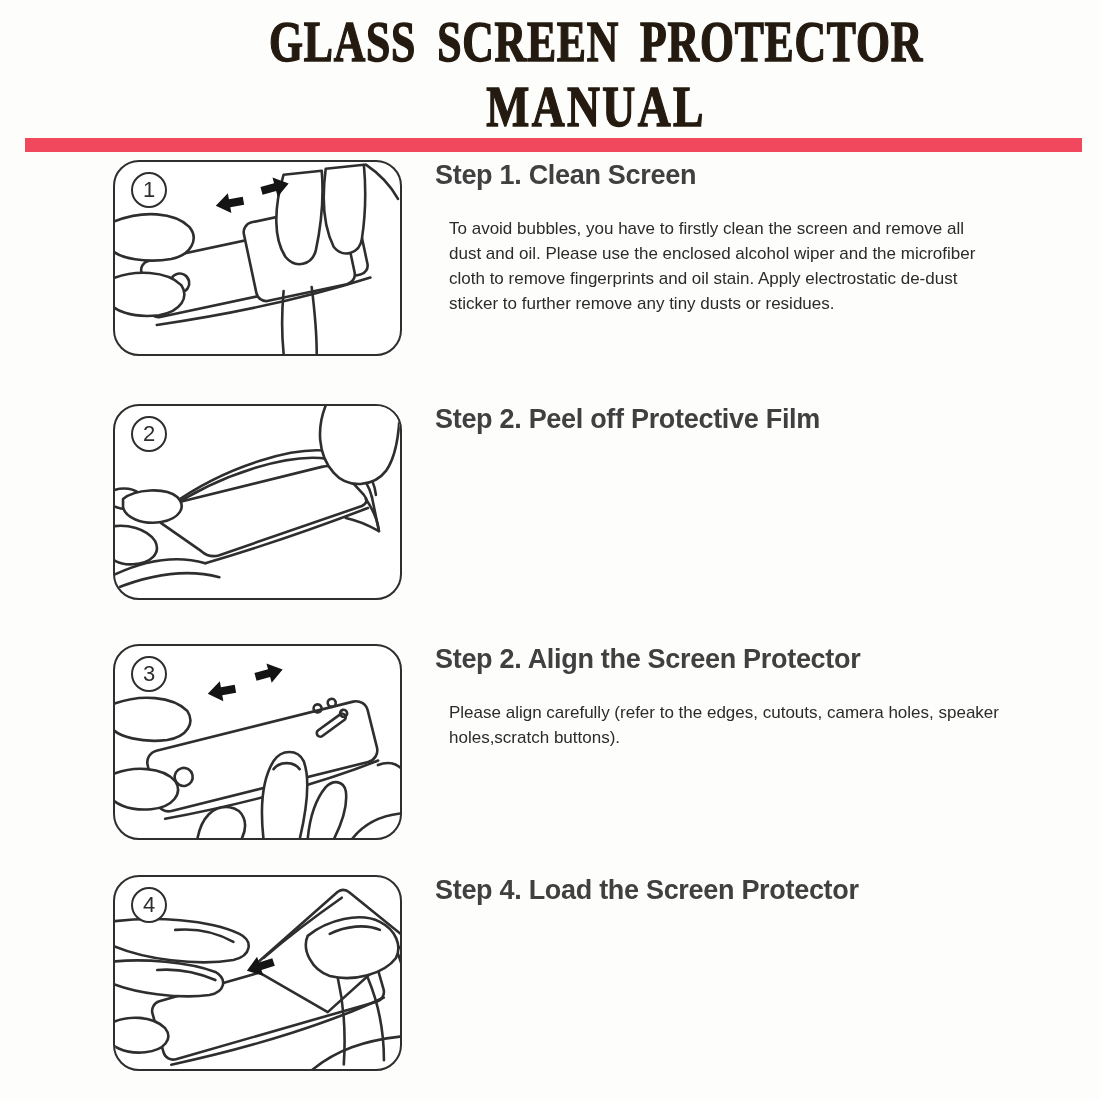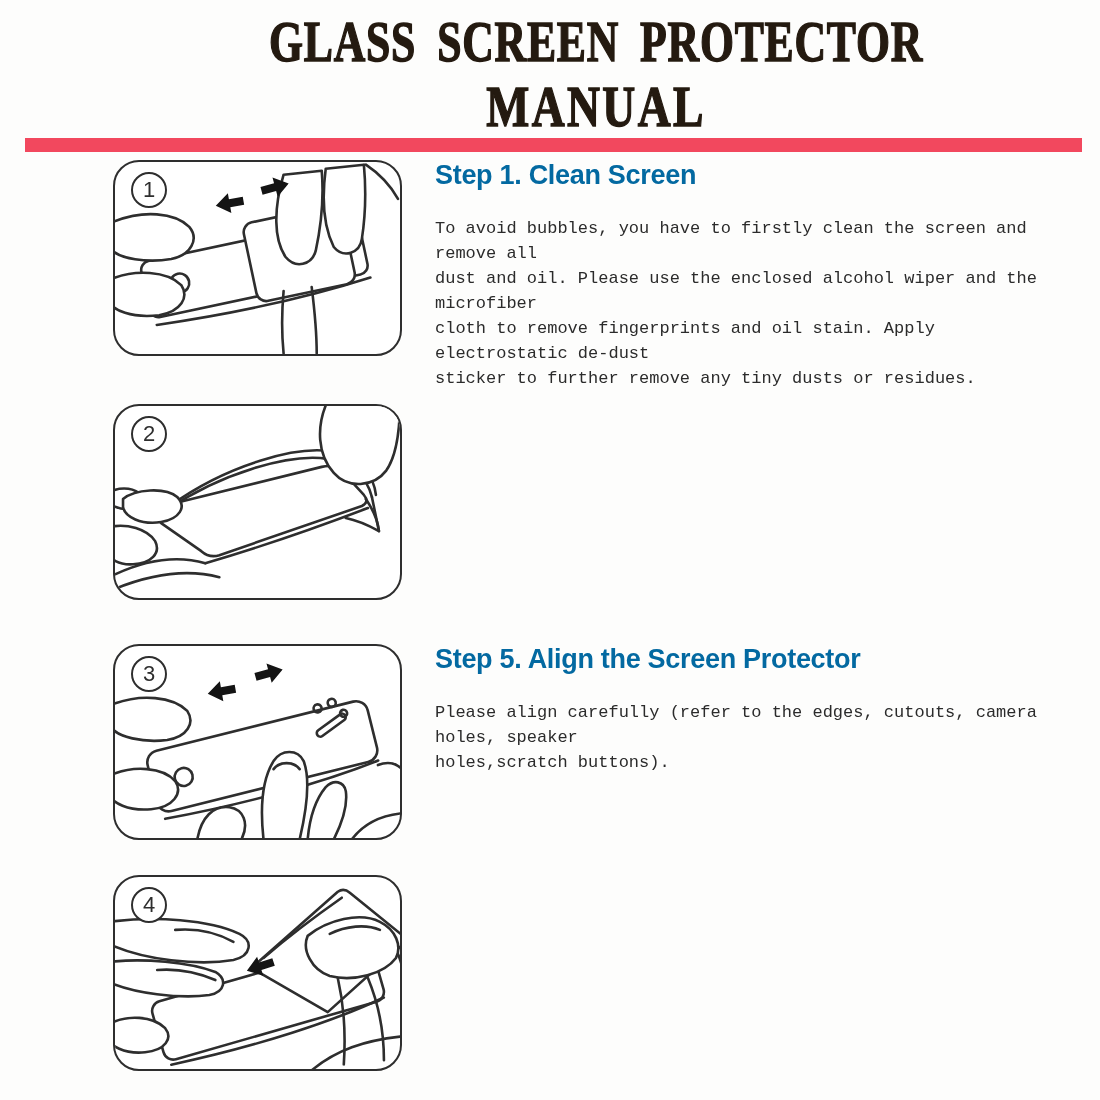--- a/index.html
+++ b/index.html
@@ -26,24 +26,24 @@
   .illus svg{position:absolute;left:0;top:0;width:100%;height:100%;}
   .badge{
     position:absolute;left:16px;top:10px;width:36px;height:36px;box-sizing:border-box;
     border:2.2px solid #2e2e2e;border-radius:50%;background:#fff;z-index:2;
     display:flex;align-items:center;justify-content:center;
     font-size:22px;font-weight:400;color:#2e2e2e;font-family:"Liberation Sans",sans-serif;
   }
   .step-text{width:640px;padding-top:0;}
   .step-heading{
     margin:0;font-family:"Liberation Sans",sans-serif;font-weight:700;
-    font-size:27px;line-height:30px;letter-spacing:-0.3px;color:#0369a1;
+    font-size:27px;line-height:30px;letter-spacing:-0.3px;color:#404040;
   }
   .step-body{
-    margin:26px 0 0 0;font-family:Liberation Mono, monospace;
+    margin:26px 0 0 14px;font-family:Liberation Sans, sans-serif;
     font-size:17px;line-height:25px;color:#2b2b2b;white-space:pre-line;
   }
   
   .ln{fill:none;stroke:#2e2e2e;stroke-width:2.6;stroke-linecap:round;stroke-linejoin:round;}
   .wh{fill:#ffffff;stroke:#2e2e2e;stroke-width:2.6;stroke-linejoin:round;}
   .ar{fill:#141414;stroke:none;}
 </style>
 </head>
 <body>
 
@@ -109,20 +109,21 @@
         <g>
           <path class="wh" d="M-6 86 C2 80 16 80 24 86 C30 92 26 100 14 102 C4 103 -6 98 -8 92 Z"></path>
           <path class="wh" d="M8 92 C20 82 50 80 62 90 C72 100 64 112 46 115 C26 118 10 110 8 100 Z"></path>
           <path class="wh" d="M-6 120 C12 116 32 122 40 134 C46 146 36 156 18 157 C4 158 -6 152 -8 144 Z"></path>
           <path class="ln" d="M-6 170 C30 152 62 148 90 156"></path>
           <path class="ln" d="M-6 184 C36 166 74 162 104 170"></path>
         </g>
       </svg>
     </div>
     <div class="step-text">
+      <h2 class="step-heading">Step 2. Peel off Protective Film</h2>
     </div>
   </div>
 
   <div class="step-row row-3">
     <div class="illus">
       <div class="badge">3</div>
       <svg viewBox="0 0 284 190">
         <g transform="rotate(-14 148 110)">
           <rect class="wh" x="34" y="78" width="226" height="62" rx="12"></rect>
           <path class="ln" d="M38 146 C120 151 200 149 258 141"></path>
@@ -144,21 +145,21 @@
         <g>
           <path class="wh" d="M-4 58 C26 46 58 50 72 64 C80 76 72 90 52 93 C28 96 2 90 -4 80 Z"></path>
           <path class="wh" d="M-4 128 C18 118 48 120 60 134 C68 146 58 160 36 162 C14 164 -4 156 -6 146 Z"></path>
           <path class="wh" d="M82 192 C86 170 98 158 114 160 C128 162 134 176 126 192 Z"></path>
         </g>
         <path class="ar" transform="translate(120,42) rotate(170)" d="M0 -4 L14 -4 L14 -10 L28 0 L14 10 L14 4 L0 4 Z"></path>
         <path class="ar" transform="translate(140,30) rotate(-15)" d="M0 -4 L14 -4 L14 -10 L28 0 L14 10 L14 4 L0 4 Z"></path>
       </svg>
     </div>
     <div class="step-text">
-      <h2 class="step-heading">Step 5. Align the Screen Protector</h2>
+      <h2 class="step-heading">Step 2. Align the Screen Protector</h2>
       <p class="step-body">Please align carefully (refer to the edges, cutouts, camera holes, speaker
 holes,scratch buttons).</p>
     </div>
   </div>
 
   <div class="step-row row-4">
     <div class="illus">
       <div class="badge">4</div>
       <svg viewBox="0 0 284 190">
         <g transform="rotate(-16 150 122)">
@@ -181,16 +182,17 @@
           <path class="wh" d="M-6 44 C40 38 94 42 124 56 C138 63 136 78 118 82 C84 88 28 82 -6 66 Z"></path>
           <path class="ln" d="M60 52 C84 50 104 56 118 64"></path>
           <path class="wh" d="M-6 84 C28 80 74 84 100 94 C112 101 110 114 94 117 C64 121 18 115 -6 104 Z"></path>
           <path class="ln" d="M42 92 C66 90 86 96 100 102"></path>
           <path class="wh" d="M-6 146 C12 136 38 138 50 150 C58 160 50 172 30 174 C10 176 -6 168 -8 158 Z"></path>
         </g>
         <path class="ar" transform="translate(158,84) rotate(162)" d="M0 -4 L14 -4 L14 -10 L28 0 L14 10 L14 4 L0 4 Z"></path>
       </svg>
     </div>
     <div class="step-text">
+      <h2 class="step-heading">Step 4. Load the Screen Protector</h2>
     </div>
   </div>
 
 </div>
 
 </body></html>

